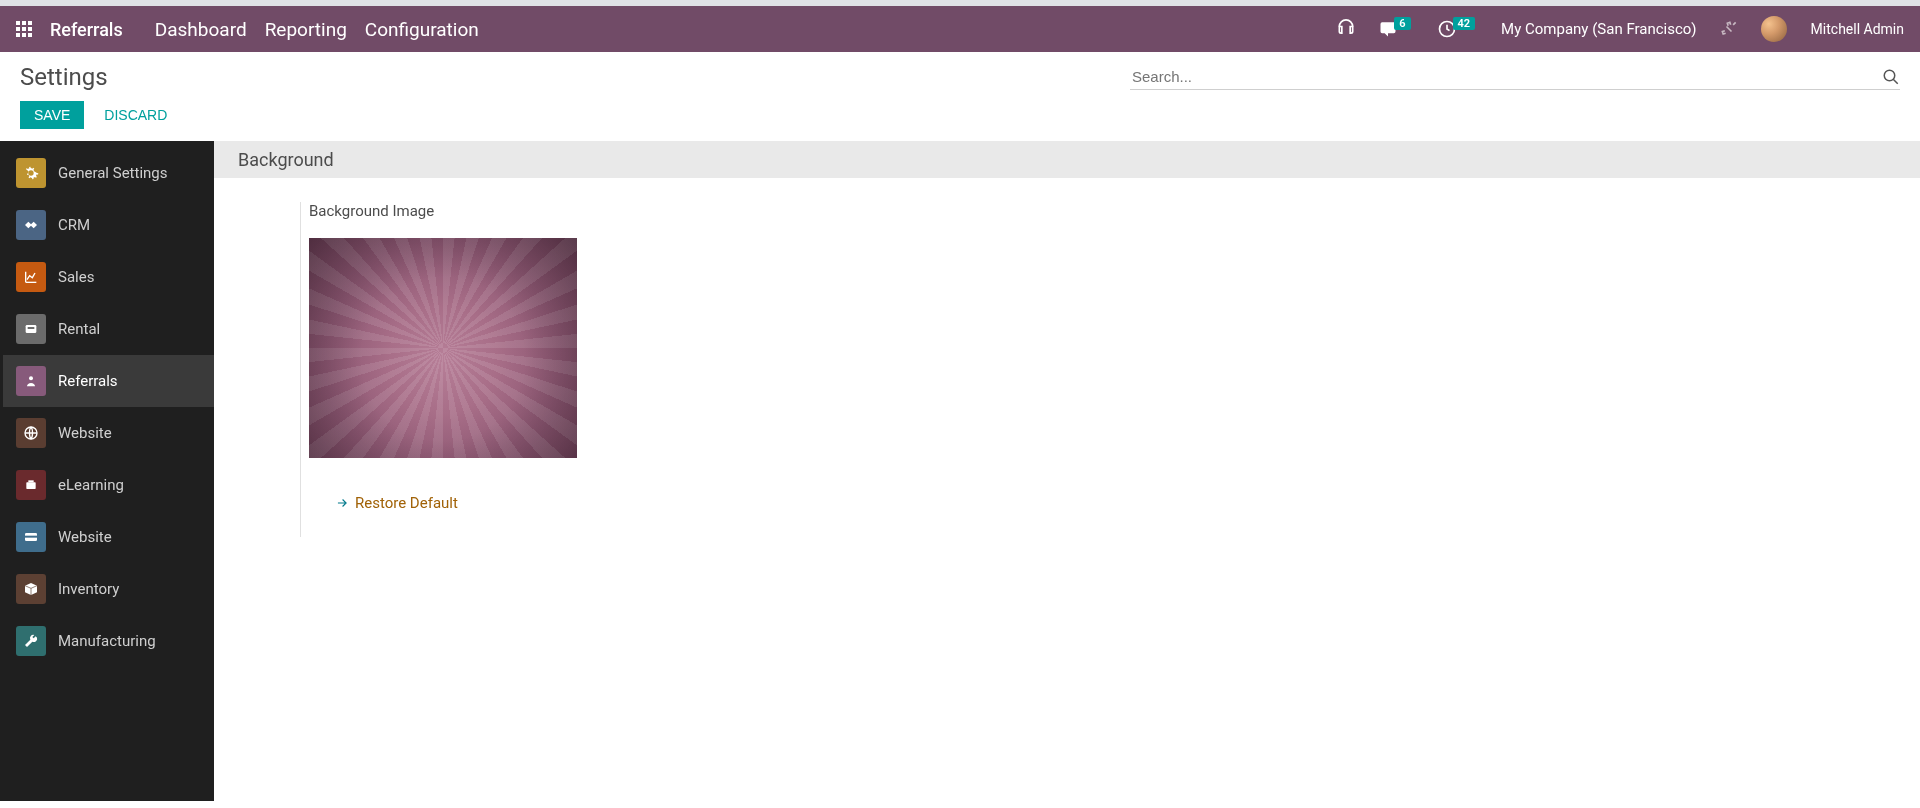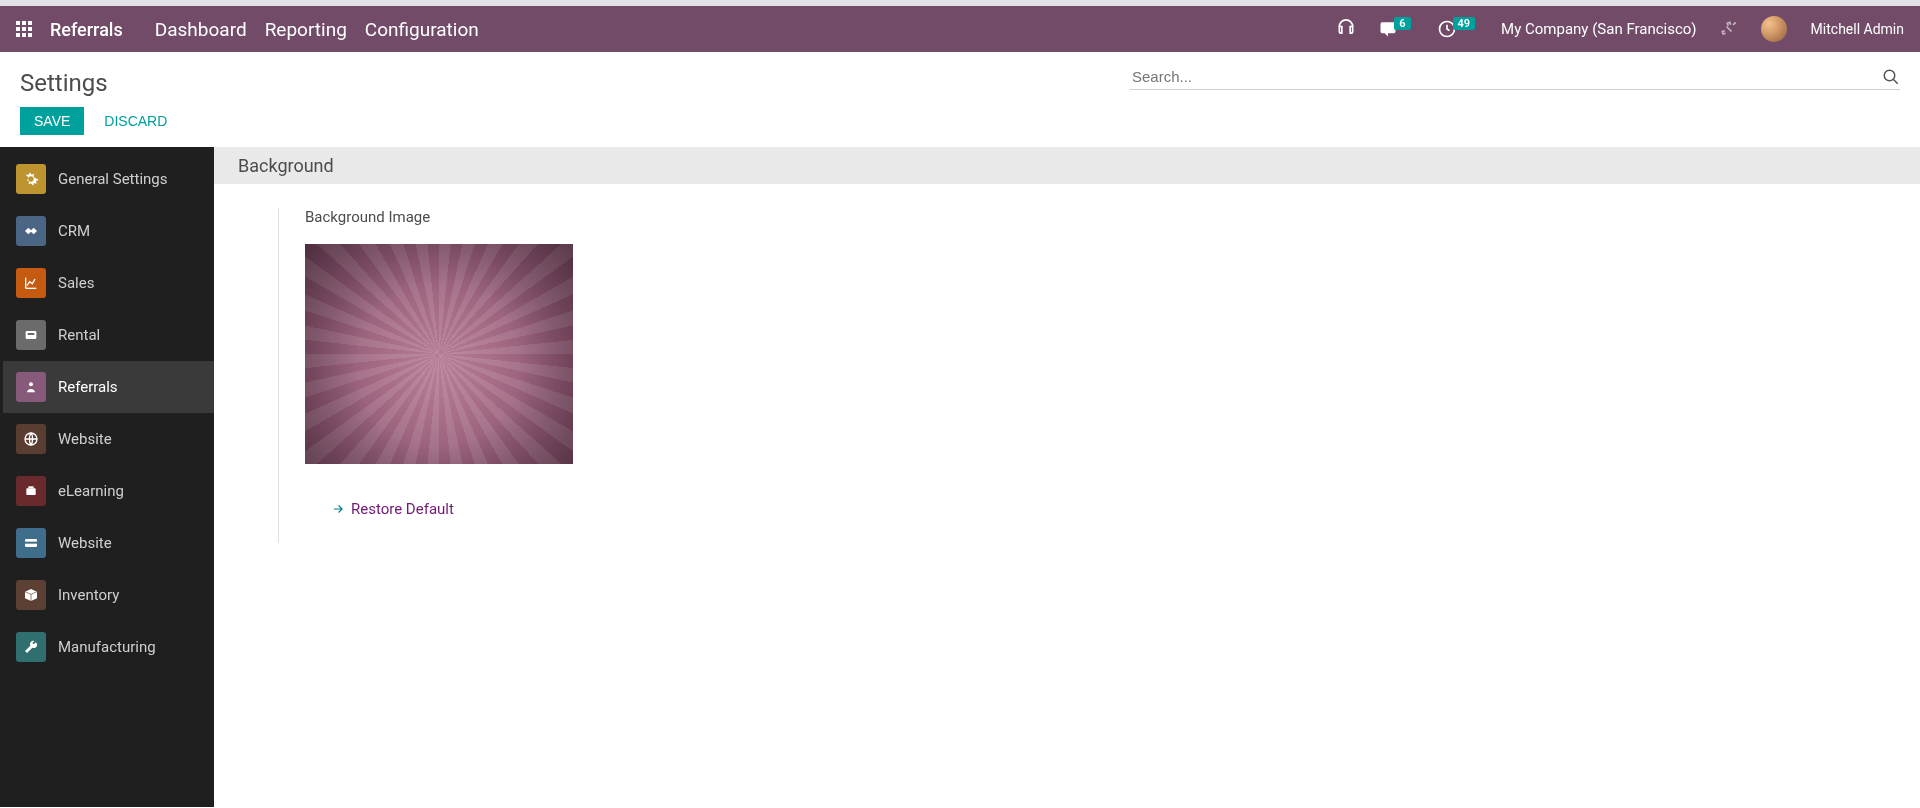--- a/index.html
+++ b/index.html
@@ -38,21 +38,21 @@
   .company-label { font-size:15px; cursor:pointer; }
   .avatar {
     width:26px; height:26px; border-radius:50%;
     background: radial-gradient(circle at 30% 30%, #f4c28e 0%, #d49a6a 40%, #8b5e3c 100%);
     display:inline-block;
   }
   .user-block { display:flex; align-items:center; gap:24px; cursor:pointer; }
 
   .subheader {
     display:flex; align-items:center; justify-content:flex-start;
-    padding: 17px 20px 0 20px; position:relative;
+    padding: 11px 20px 0 20px; position:relative;
   }
   .page-title { font-size:24px; color:#4c4c4c; }
   .search-wrap { position:absolute; right:20px; top:12px; width:770px; border-bottom:1px solid #cfcfcf; display:flex; align-items:center;margin-left:31px; }
   .search-input {
     flex:1; border:none; outline:none; font-size:15px; color:#6f6f6f; padding:4px 2px;
   }
   .search-icon { color:#6b6b6b; cursor:pointer; }
 
   .action-row { padding: 10px 20px 12px 20px; display:flex; gap:20px; align-items:center;}
   .btn-save {
@@ -80,37 +80,37 @@
   .sb-icon.elearning { background:#6a2a2d; }
   .sb-icon.purchase { background:#3f6d8c; }
   .sb-icon.inventory { background:#5c4033; }
   .sb-icon.manufacturing { background:#2f6f6f; }
 
   .content { flex:1; }
   .section-header {
     background:#e9e9e9; color:#4c4c4c; font-size:18px; padding:8px 24px;
   }
   .settings-body { display:flex; padding: 24px 0 0 0; }
-  .form-col { margin-left:64px; border-left:1px solid #e0e0e0; padding-left:26px; padding-bottom:24px;}
+  .form-col { margin-left:86px; border-left:1px solid #e0e0e0; padding-left:8px; padding-bottom:24px;}
   .field-label { font-size:15px; color:#4c4c4c; margin-bottom:18px; display:block; }
   .bg-preview {
     width:268px; height:220px; position:relative; overflow:hidden; cursor:pointer;
     background: radial-gradient(circle at 50% 55%, #b77f98 0%, #a86e88 30%, #8a5570 65%, #6e3f58 100%);
   }
   .rays {
     position:absolute; inset:-40%;
     background: repeating-conic-gradient(from 0deg at 50% 50%, rgba(255,255,255,0.10) 0deg 6deg, rgba(255,255,255,0) 6deg 12deg);
   }
   .vignette {
     position:absolute; inset:0;
     background: radial-gradient(circle at 50% 55%, rgba(0,0,0,0) 45%, rgba(0,0,0,0.28) 100%);
   }
   .restore-link {
     display:inline-flex; align-items:center; gap:6px;
-    color:#701a75; font-size:15px; margin-top:36px; margin-left:26px; cursor:pointer;
+    color:#a16207; font-size:15px; margin-top:36px; margin-left:26px; cursor:pointer;
   }
   svg { display:block; }
 </style>
 </head>
 <body>
 
 <div class="top-blank"></div>
 
 <div class="navbar">
   <div class="nav-left">
@@ -142,21 +142,21 @@
       <svg width="20" height="20" viewBox="0 0 24 24" fill="#fff">
           <path d="M21 6a2 2 0 0 0-2-2H5a2 2 0 0 0-2 2v9a2 2 0 0 0 2 2h3l4 4v-4h7a2 2 0 0 0 2-2V6z"></path>
         </svg>
       <span class="badge">6</span>
     </div>
     <div class="icon-group">
       <svg width="20" height="20" viewBox="0 0 24 24" fill="none" stroke="#fff" stroke-width="2">
           <circle cx="12" cy="12" r="9"></circle>
           <path d="M12 7v5l3 2"></path>
         </svg>
-      <span class="badge">49</span>
+      <span class="badge">42</span>
     </div>
     <div class="company-label">My Company (San Francisco)</div>
     <div class="icon-group">
       <svg width="20" height="20" viewBox="0 0 24 24" fill="none" stroke="#c7b8c2" stroke-width="2">
           <path d="M14 7l-1-3-3 1 1 3"></path>
           <path d="M7 14l-3 1 1 3 3-1"></path>
           <path d="M9 9l6 6"></path>
           <path d="M17 7l3-3"></path>
         </svg>
     </div>

